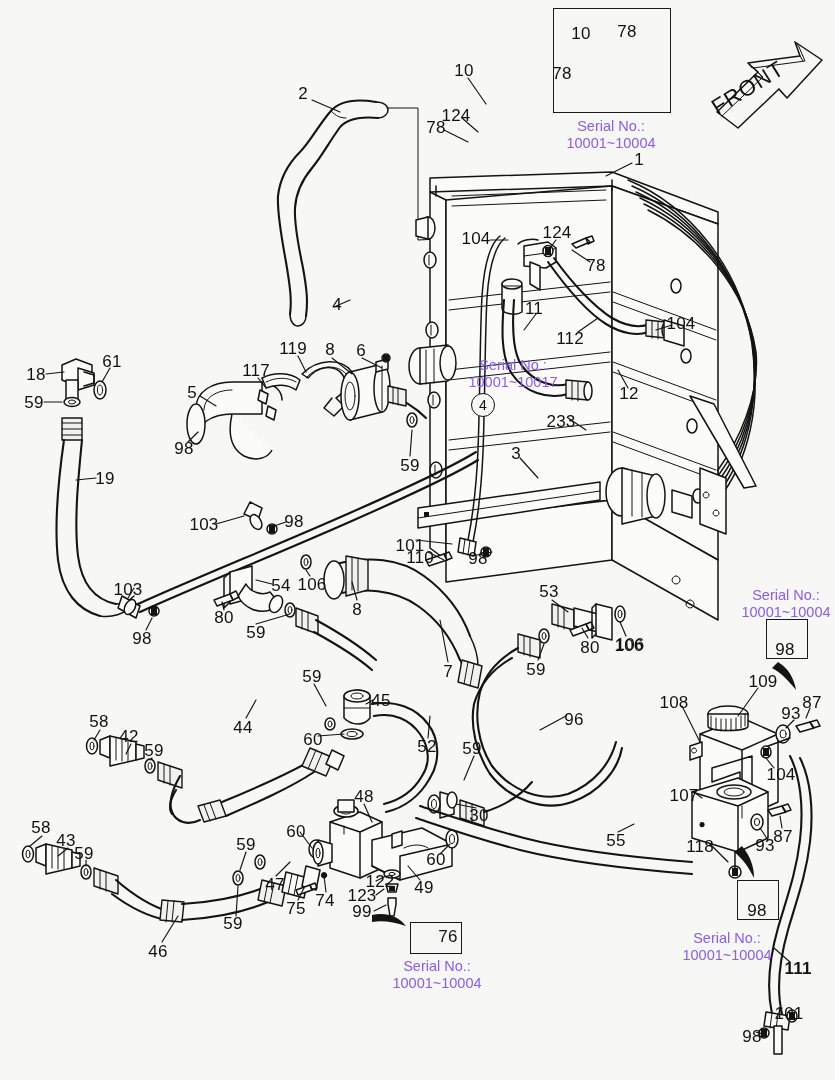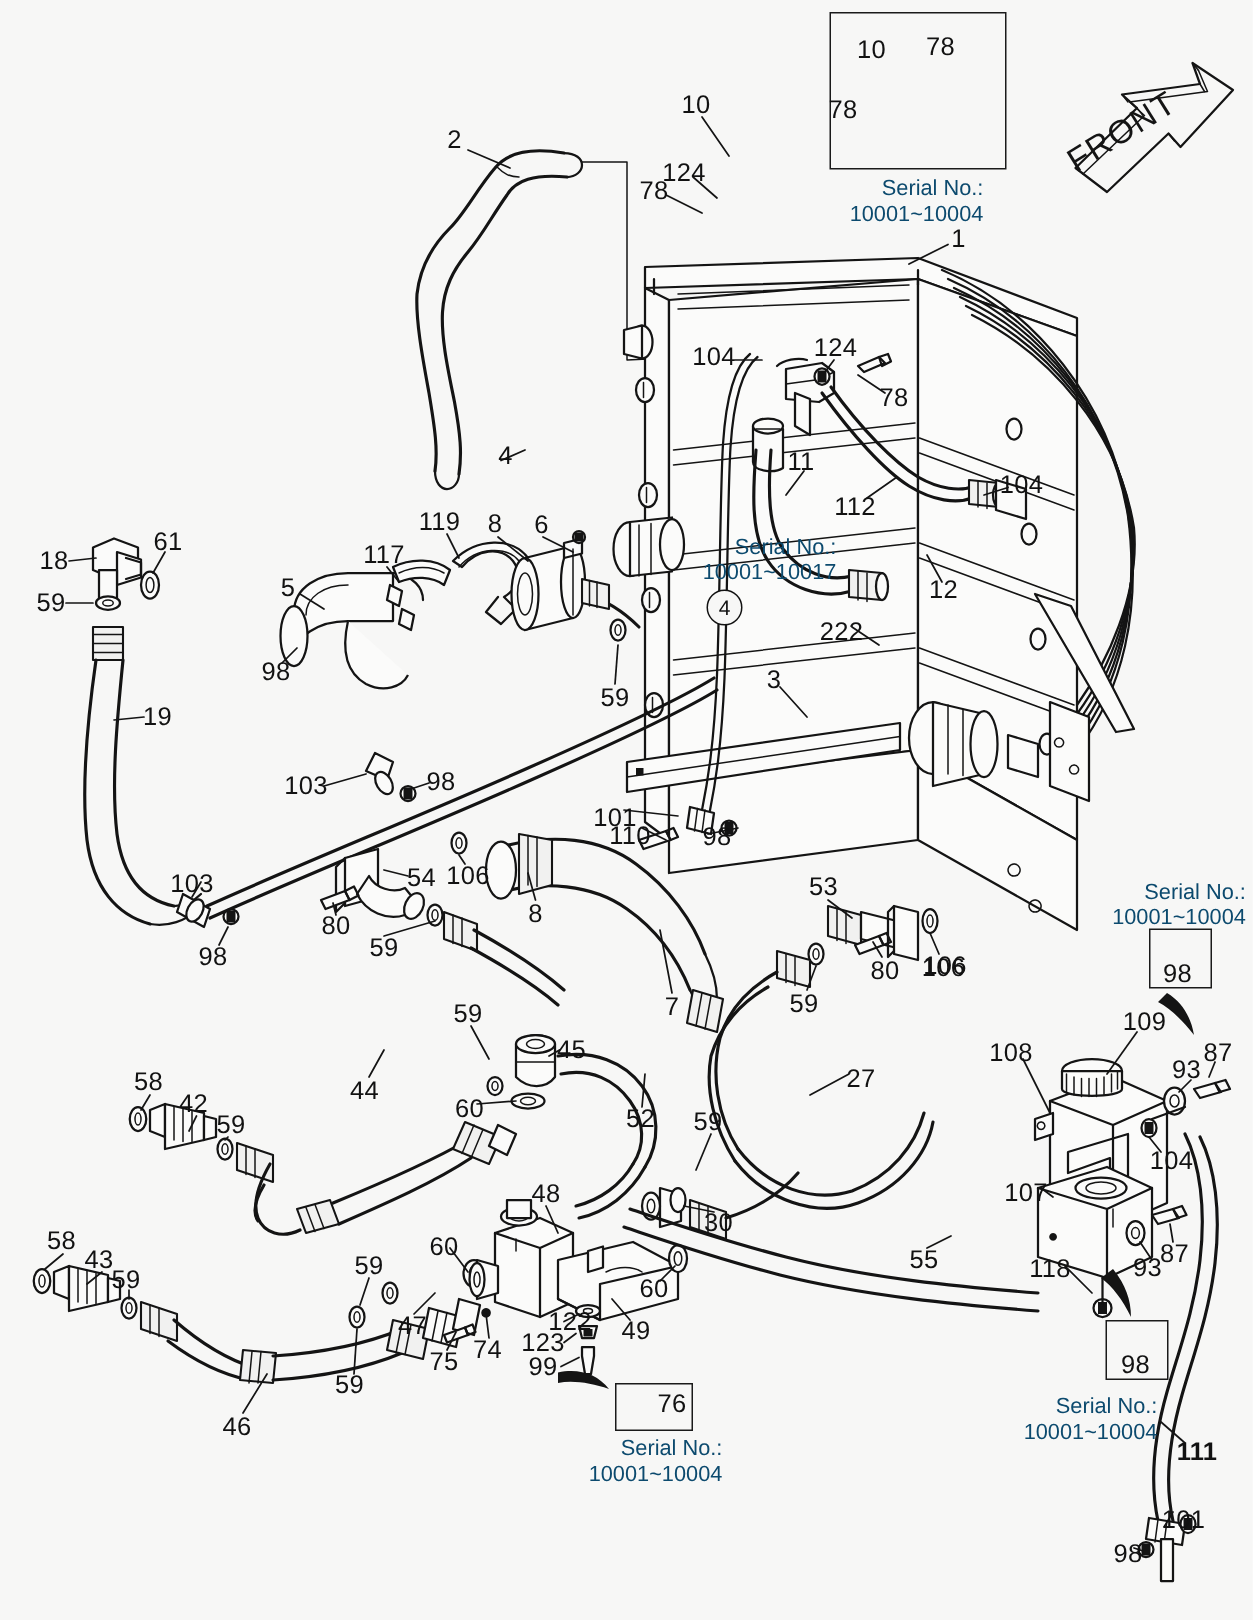--- a/index.html
+++ b/index.html
@@ -31,23 +31,23 @@
     white-space:nowrap;
     letter-spacing:0.2px;
     transform:translate(-50%,-50%);
     user-select:none;
   }
   
   .serial{
     position:absolute;
     font-family:"Liberation Sans", sans-serif;
     font-size:14.5px;
-    color:#0c4a6e;
+    color:#8b5cf6;
     line-height:1.2;
-    text-align:right;
+    text-align:center;
     white-space:nowrap;
     transform:translateX(-50%);
     user-select:none;
   }
   .serial div{display:block;}
   
   .circnum{
     position:absolute;
     width:22px;height:22px;
     border:1.6px solid #121212;
@@ -723,21 +723,21 @@
       <div class="lbl" style="left: 456px; top: 115px;">124</div>
       <div class="lbl" style="left: 639px; top: 159px;">1</div>
       <div class="lbl" style="left: 476px; top: 238px;">104</div>
       <div class="lbl" style="left: 557px; top: 232px;">124</div>
       <div class="lbl" style="left: 596px; top: 265px;">78</div>
       <div class="lbl" style="left: 681px; top: 323px;">104</div>
       <div class="lbl" style="left: 534px; top: 308px;">11</div>
       <div class="lbl" style="left: 570px; top: 338px;">112</div>
       <div class="lbl" style="left: 629px; top: 393px;">12</div>
       <div class="lbl" style="left: 337px; top: 304px;">4</div>
-      <div class="lbl" style="left: 561px; top: 421px;">222</div>
+      <div class="lbl" style="left: 561px; top: 421px;">233</div>
       <div class="lbl" style="left: 516px; top: 453px;">3</div>
       <div class="lbl" style="left: 36px; top: 374px;">18</div>
       <div class="lbl" style="left: 112px; top: 361px;">61</div>
       <div class="lbl" style="left: 34px; top: 402px;">59</div>
       <div class="lbl" style="left: 105px; top: 478px;">19</div>
       <div class="lbl" style="left: 192px; top: 392px;">5</div>
       <div class="lbl" style="left: 256px; top: 370px;">117</div>
       <div class="lbl" style="left: 293px; top: 348px;">119</div>
       <div class="lbl" style="left: 330px; top: 349px;">8</div>
       <div class="lbl" style="left: 361px; top: 350px;">6</div>
@@ -753,21 +753,21 @@
       <div class="lbl" style="left: 256px; top: 632px;">59</div>
       <div class="lbl" style="left: 357px; top: 609px;">8</div>
       <div class="lbl" style="left: 420px; top: 557px;">110</div>
       <div class="lbl" style="left: 410px; top: 545px;">101</div>
       <div class="lbl" style="left: 478px; top: 558px;">98</div>
       <div class="lbl" style="left: 448px; top: 671px;">7</div>
       <div class="lbl" style="left: 549px; top: 591px;">53</div>
       <div class="lbl" style="left: 536px; top: 669px;">59</div>
       <div class="lbl" style="left: 590px; top: 647px;">80</div>
       <div class="lbl" style="left: 629px; top: 645px;">106</div>
-      <div class="lbl" style="left: 574px; top: 719px;">27</div>
+      <div class="lbl" style="left: 574px; top: 719px;">96</div>
       <div class="lbl" style="left: 312px; top: 676px;">59</div>
       <div class="lbl" style="left: 381px; top: 700px; text-align: right;">45</div>
       <div class="lbl" style="left: 313px; top: 739px;">60</div>
       <div class="lbl" style="left: 243px; top: 727px;">44</div>
       <div class="lbl" style="left: 427px; top: 746px;">52</div>
       <div class="lbl" style="left: 99px; top: 721px;">58</div>
       <div class="lbl" style="left: 129px; top: 736px;">42</div>
       <div class="lbl" style="left: 154px; top: 750px;">59</div>
       <div class="lbl" style="left: 472px; top: 748px;">59</div>
       <div class="lbl" style="left: 479px; top: 815px;">30</div>

